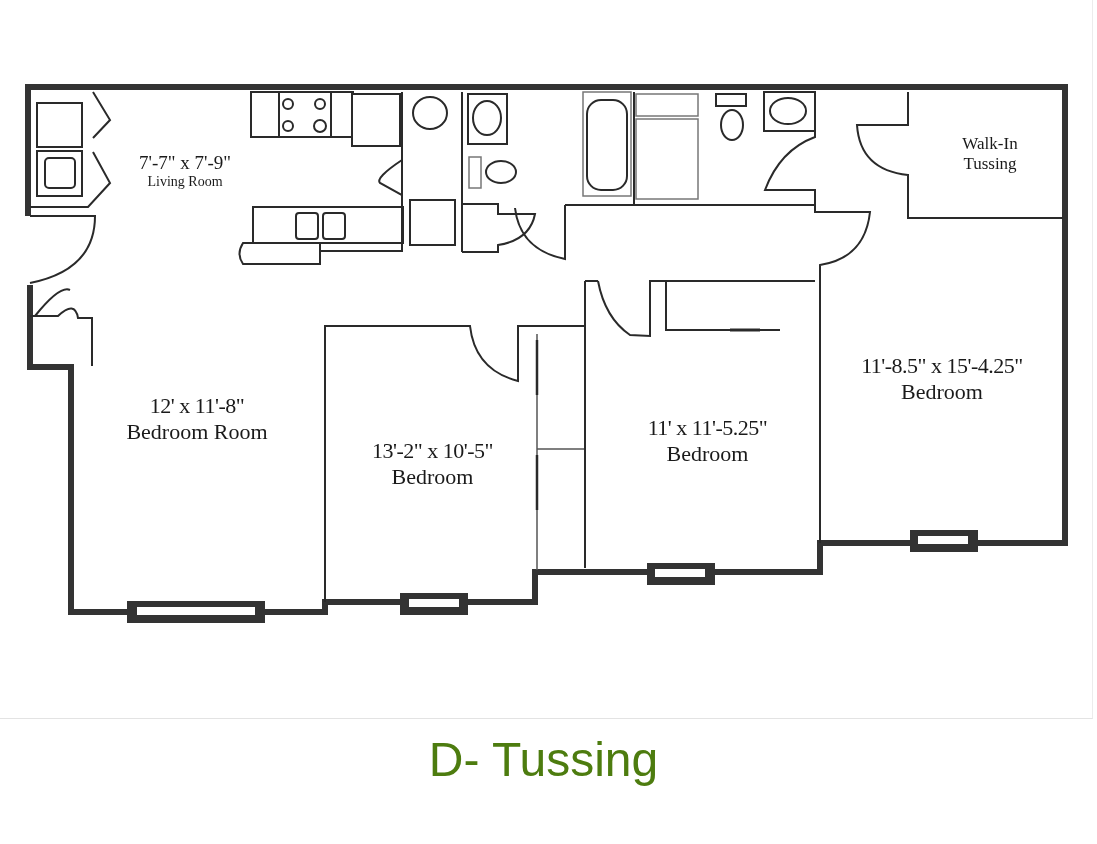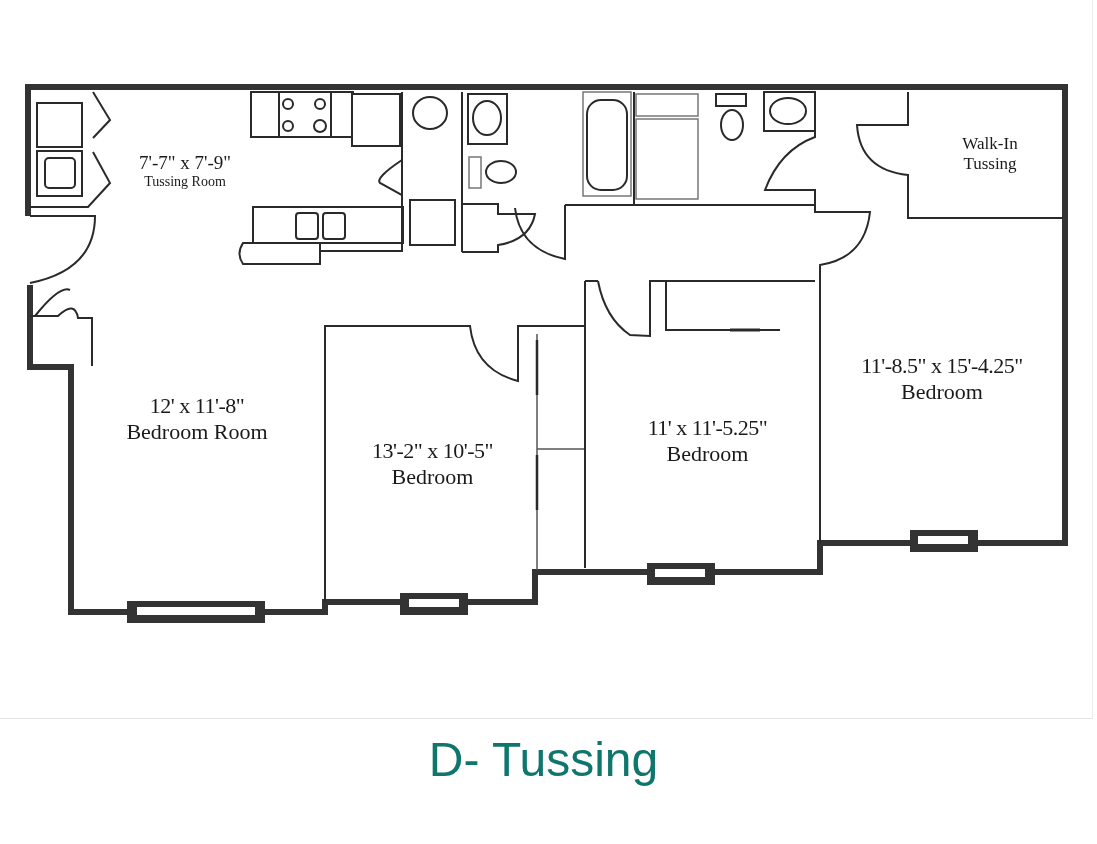--- a/index.html
+++ b/index.html
@@ -11,21 +11,21 @@
     .iwl { stroke: #555; stroke-width: 1.5; fill: none; }
     .fx { stroke: #2a2a2a; stroke-width: 2; fill: #fff; }
     .fxl { stroke: #777; stroke-width: 1.5; fill: #fff; }
     .win { fill: #333; }
     .winin { fill: #fff; }
     .lbl { position: absolute; color: #1a1a1a; text-align: center; white-space: nowrap; font-family: Liberation Serif, serif; }
     .dim { font-size: 22px; letter-spacing: -0.5px; }
     .rn { font-size: 22px; }
     .sm-dim { font-size: 19px; }
     .sm-rn { font-size: 14px; }
-    .title { position: absolute; left: 0; width: 892px; top: 732px; text-align: center; font-size: 48px; color: #0f766e; font-family: "Liberation Sans", sans-serif; padding-left: 195px; box-sizing: border-box; }
+    .title { position: absolute; left: 0; width: 892px; top: 732px; text-align: center; font-size: 48px; color: #4d7c0f; font-family: "Liberation Sans", sans-serif; padding-left: 195px; box-sizing: border-box; }
   </style>
 </head>
 <body>
 
 <div class="frame"></div>
 
 <svg class="plan" width="1097" height="720" viewBox="0 0 1097 720">
 
   <path class="wall" d="M28,216 L28,87 L1065,87 L1065,543 L820,543 L820,572 L535,572 L535,602 L325,602 L325,612 L71,612 L71,367 L30,367 L30,285"></path>
 
@@ -105,21 +105,21 @@
   <path class="iw" d="M666,281 L666,330 L780,330"></path>
   <path class="iw" d="M730,330 L760,330" style="stroke-width:3"></path>
 
   <path class="iw" d="M325,602 L325,326 L470,326 Q475,370 518,381 L518,326 L584,326"></path>
   <path class="iwl" d="M537,334 L537,570 M537,449 L584,449"></path>
   <path class="iw" d="M537,340 L537,395 M537,455 L537,510" style="stroke-width:2.5"></path>
 </svg>
 
 <div class="lbl" style="left:115px; top:152px; width:140px;">
   <div class="sm-dim">7'-7" x 7'-9"</div>
-  <div class="sm-rn">Tussing Room</div>
+  <div class="sm-rn">Living Room</div>
 </div>
 
 <div class="lbl" style="left:112px; top:393px; width:170px;">
   <div class="dim">12' x 11'-8"</div>
   <div class="rn">Bedroom Room</div>
 </div>
 
 <div class="lbl" style="left:335px; top:438px; width:195px;">
   <div class="dim">13'-2" x 10'-5"</div>
   <div class="rn">Bedroom</div>

